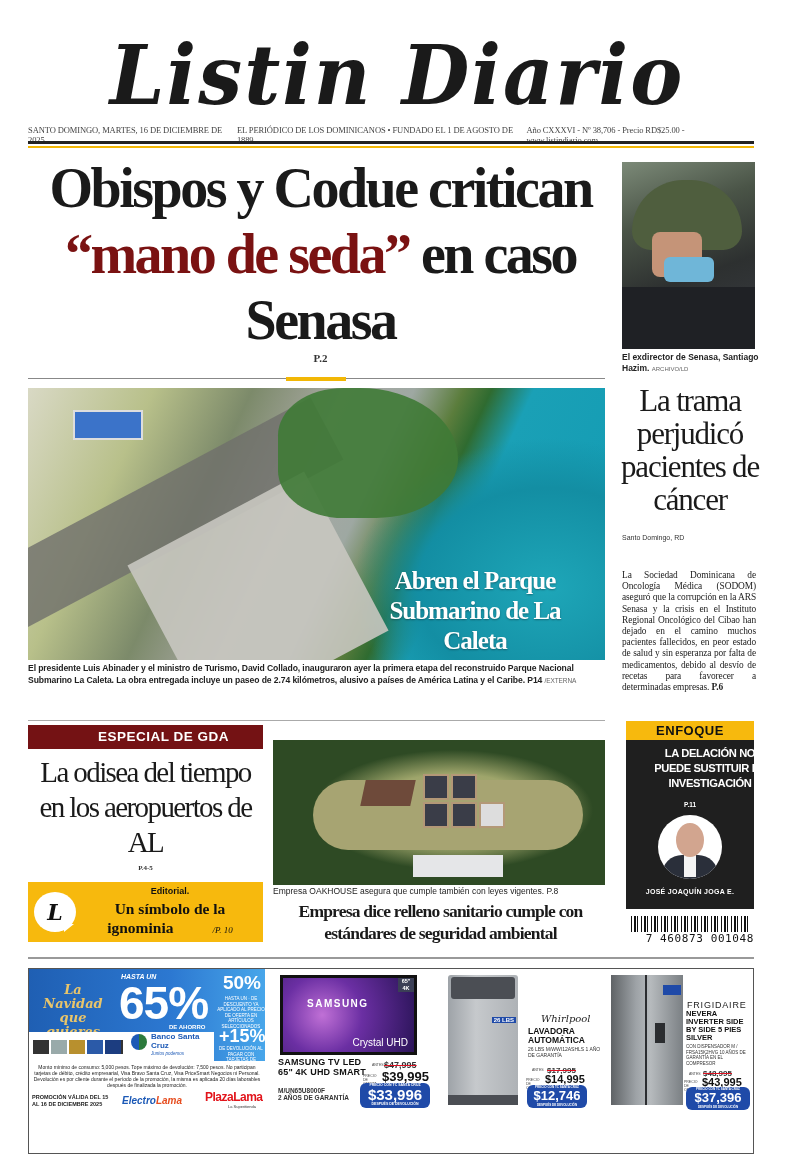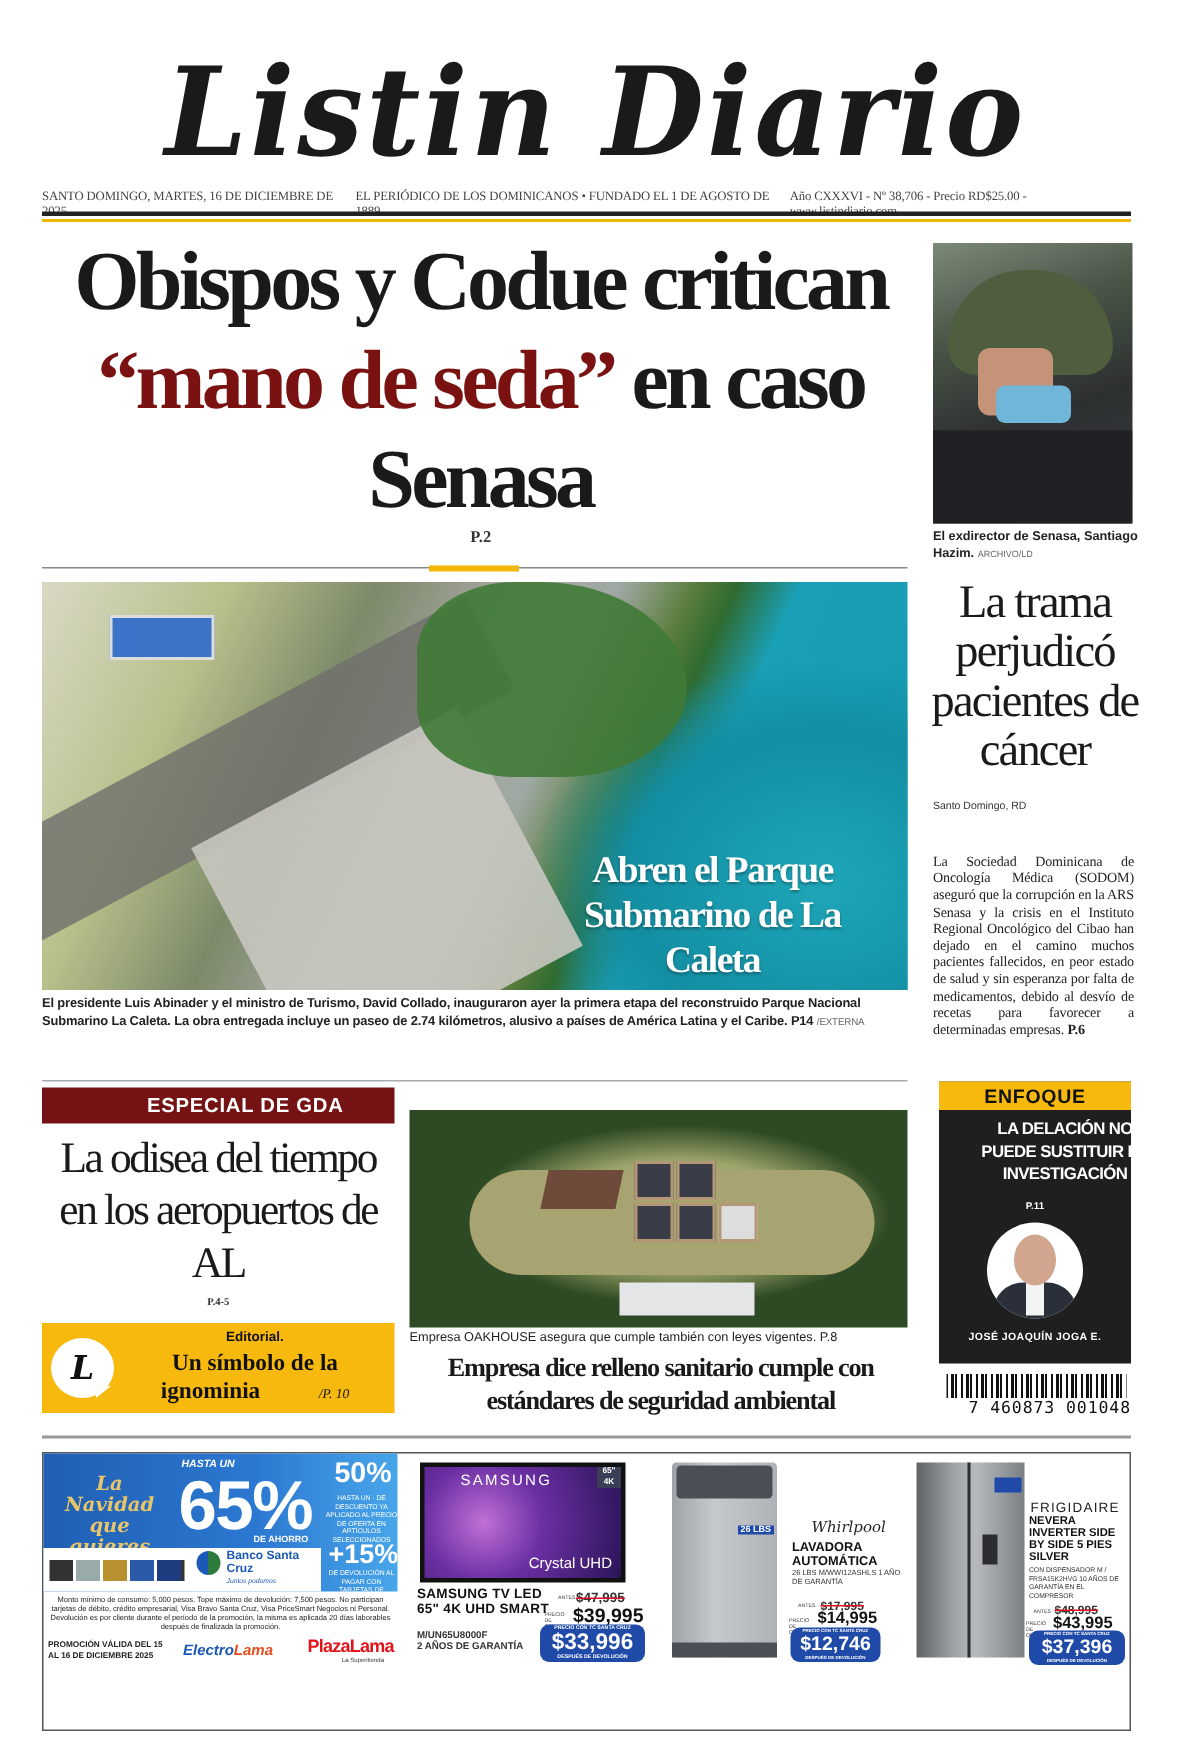--- a/index.html
+++ b/index.html
@@ -105,21 +105,21 @@
   .bsc-tag { position: absolute; left: 122px; top: 19px; font-family: "Liberation Sans", sans-serif; font-style: italic; font-size: 4.5px; color: #1c59b6; }
   .ad-fine { left: 32px; top: 1064px; width: 230px; text-align: center; font-family: "Liberation Sans", sans-serif; font-size: 5px; line-height: 6px; color: #222; }
   .ad-valid { left: 32px; top: 1094px; width: 80px; font-family: "Liberation Sans", sans-serif; font-weight: bold; font-size: 5.5px; line-height: 7px; color: #222; }
   .electrolama { left: 122px; top: 1095px; font-family: "Liberation Sans", sans-serif; font-weight: bold; font-style: italic; font-size: 10px; color: #1c59b6; }
   .electrolama .em { color: #e64c1e; }
   .plazalama { left: 205px; top: 1090px; font-family: "Liberation Sans", sans-serif; font-weight: bold; font-size: 12px; color: #e2141b; letter-spacing: -0.5px; }
   .plazalama-tag { left: 228px; top: 1104px; font-family: "Liberation Sans", sans-serif; font-size: 4px; color: #333; }
 
   .tv { left: 280px; top: 975px; width: 137px; height: 80px; background: #111; padding: 3px; }
   .tv-screen { width: 100%; height: 100%; background: radial-gradient(circle at 30% 50%, #c070d6 0%, #6b2fa3 40%, #2a1458 100%); position: relative; }
-  .tv-brand { position: absolute; left: 8px; top: 4px; font-family: "Liberation Sans", sans-serif; font-weight: normal; font-size: 10px; letter-spacing: 1.5px; color: #fff; padding-left: 16px; }
+  .tv-brand { position: absolute; left: 8px; top: 20px; font-family: "Liberation Sans", sans-serif; font-weight: bold; font-size: 10px; letter-spacing: 1.5px; color: #fff; padding-left: 16px; }
   .tv-crystal { position: absolute; right: 6px; bottom: 4px; font-family: "Liberation Sans", sans-serif; font-size: 10px; color: #fff; }
   .tv-badge { position: absolute; right: 0; top: 0; width: 16px; background: #3b3f56; font-family: "Liberation Sans", sans-serif; font-weight: bold; font-size: 5.5px; line-height: 7px; color: #fff; text-align: center; }
   .prod-name { font-family: "Liberation Sans", sans-serif; font-weight: bold; color: #111; }
   .tv-name { left: 278px; top: 1058px; width: 90px; font-size: 9px; line-height: 9.5px; letter-spacing: 0.2px; }
   .tv-model { left: 278px; top: 1087px; width: 90px; font-family: "Liberation Sans", sans-serif; font-weight: bold; font-size: 6.5px; line-height: 7px; color: #333; }
   .price-old { font-family: "Liberation Sans", sans-serif; font-weight: bold; color: #333; text-decoration: line-through; text-decoration-color: #d12; }
   .price-mid { font-family: "Liberation Sans", sans-serif; font-weight: bold; color: #111; }
   .price-tag { background: #1f4aa8; color: #fff; border-radius: 6px; font-family: "Liberation Sans", sans-serif; font-weight: bold; text-align: center; }
   .price-lbl { font-family: "Liberation Sans", sans-serif; font-size: 3.5px; color: #444; }
 

